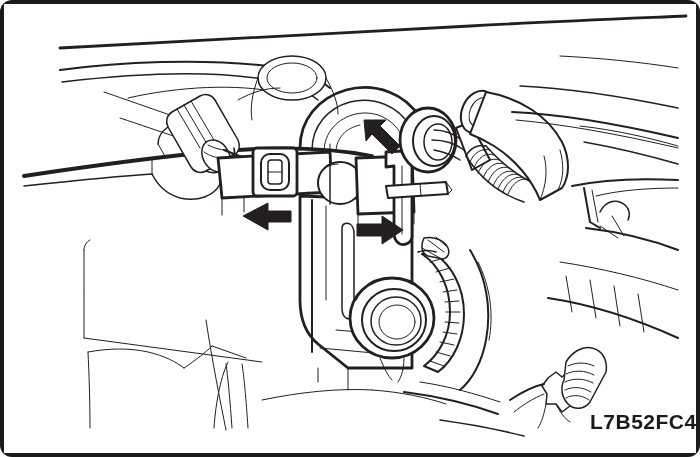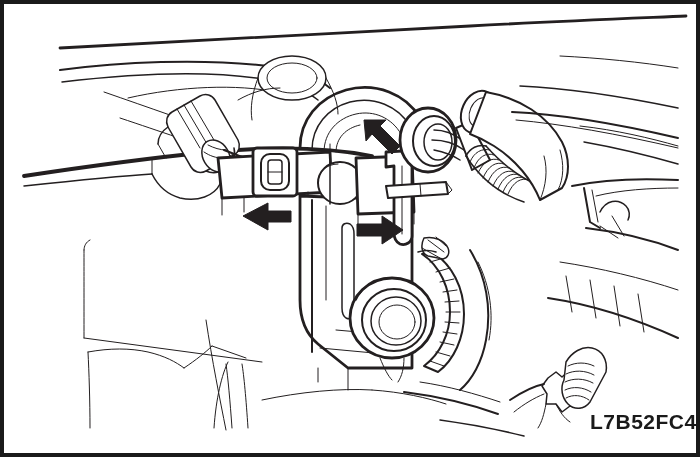--- a/index.html
+++ b/index.html
@@ -10,20 +10,21 @@
   body {
     font-family: "Liberation Sans", sans-serif;
   }
   #figure {
     position: relative;
     width: 700px;
     height: 457px;
     background: #ffffff;
     box-sizing: border-box;
     overflow: hidden;
+    border-radius: 12px;
   }
   #figure-border {
     position: absolute;
     left: 0;
     top: 0;
     width: 700px;
     height: 457px;
     box-sizing: border-box;
     border: 4px solid #1a1a1a;
     pointer-events: none;

